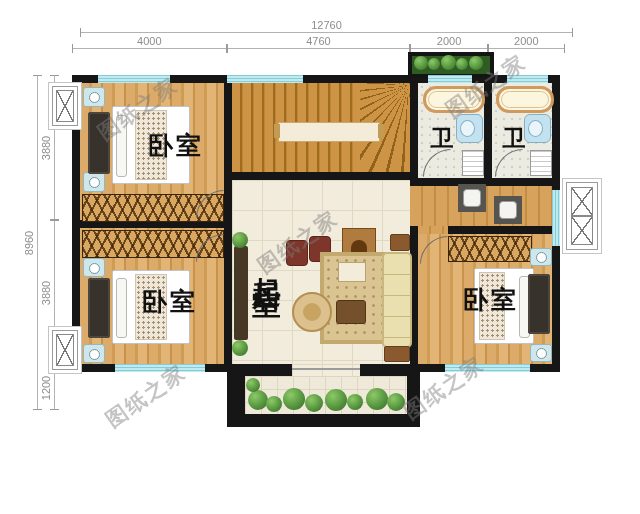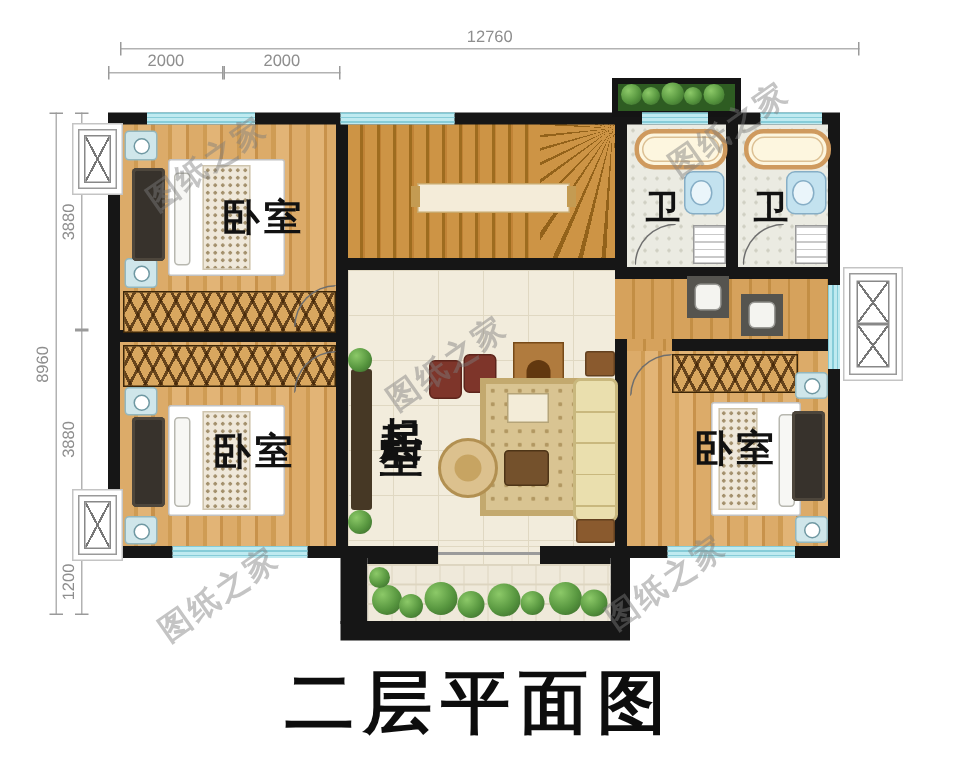--- a/index.html
+++ b/index.html
@@ -95,20 +95,26 @@
 <body>
 
 <div class="canvas">
 
   <div class="dimrow" style="left:80px;top:18px;width:493px;height:15px;align-items:flex-end;">
     <div class="hcell" style="width:100%;">
       <span class="hlab">12760</span>
     </div>
   </div>
   <div class="dimrow" style="left:72px;top:33px;width:493px;height:15px;">
+    <div class="hcell" style="width:31.35%;">
+      <span class="hlab">4000</span>
+      </div>
+    <div class="hcell" style="width:37.30%;">
+      <span class="hlab">4760</span>
+      </div>
     <div class="hcell" style="width:15.675%;">
       <span class="hlab">2000</span>
       </div>
     <div class="hcell" style="width:15.675%;">
       <span class="hlab">2000</span>
       </div>
   </div>
 
   <div class="dimcol" style="left:22px;top:75px;width:15px;height:335px;">
     <div class="vcell" style="height:100%;">
@@ -251,15 +257,14 @@
   <div class="roomlab" style="left:428px;top:126px;width:28px;font-size:23px;letter-spacing:0;">卫</div>
   <div class="roomlab" style="left:500px;top:126px;width:28px;font-size:23px;letter-spacing:0;">卫</div>
   <div class="vroomlab" style="left:252px;top:254px;font-size:29px;">起居室</div>
 
   <div class="wm" style="left:92px;top:95px;">图纸之家</div>
   <div class="wm" style="left:440px;top:72px;">图纸之家</div>
   <div class="wm" style="left:252px;top:228px;">图纸之家</div>
   <div class="wm" style="left:100px;top:382px;">图纸之家</div>
   <div class="wm" style="left:398px;top:374px;">图纸之家</div>
 
-  <div class="title" style="top:438px;">二层平面图</div>
 
 </div>
 
 </body></html>

